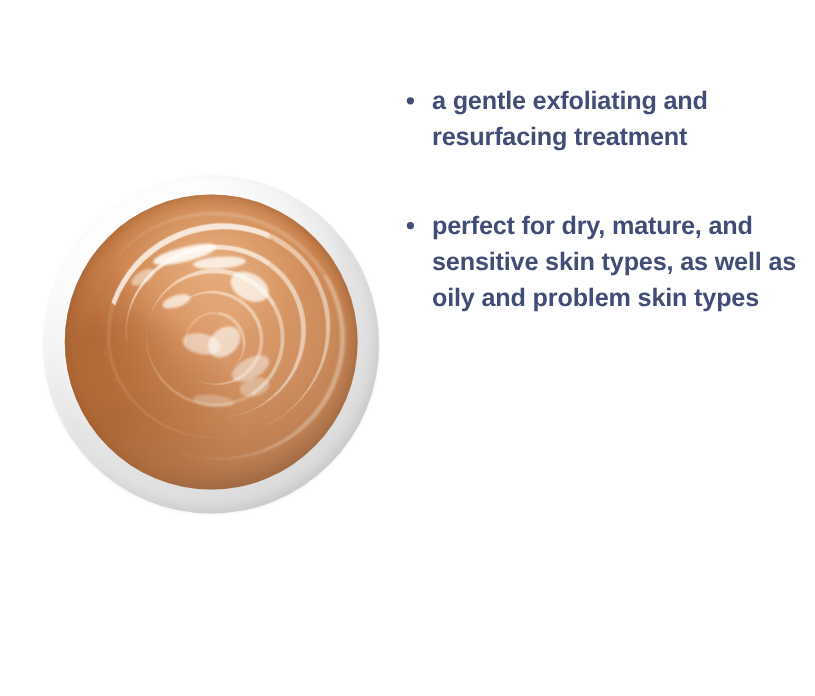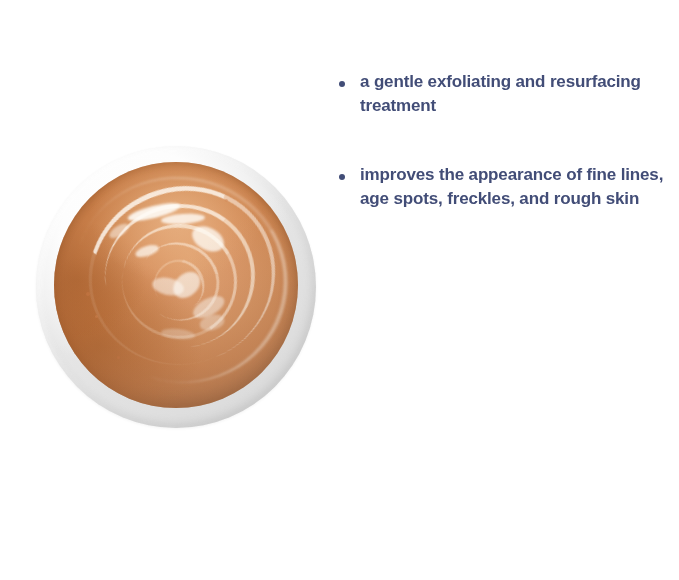--- a/index.html
+++ b/index.html
@@ -186,21 +186,21 @@
     width: 336px;
     list-style: none;
     margin: 0;
     padding: 0;
     color: #424d77;
   }
   .feature-item {
     position: relative;
     padding-left: 24px;
     margin-bottom: 44px;
-    font-size: 17px;
+    font-size: 21px;
     line-height: 1.43;
     font-weight: bold;
     letter-spacing: -0.15px;
     color: #424d77;
   }
   .feature-item:last-child { margin-bottom: 0; }
   .feature-bullet {
     position: absolute;
     left: 3px;
     top: 11px;
@@ -252,17 +252,17 @@
     <div class="jar-rim-shade"></div>
   </div>
 
   <ul class="feature-list">
     <li class="feature-item">
       <span class="feature-bullet"></span>
       <span class="feature-text">a gentle exfoliating and resurfacing treatment</span>
     </li>
     <li class="feature-item">
       <span class="feature-bullet"></span>
-      <span class="feature-text">improves the appearance of fine lines, age spots, freckles, and rough skin</span>
+      <span class="feature-text">perfect for dry, mature, and sensitive skin types, as well as oily and problem skin types</span>
     </li>
   </ul>
 
 </div>
 
 </body></html>

